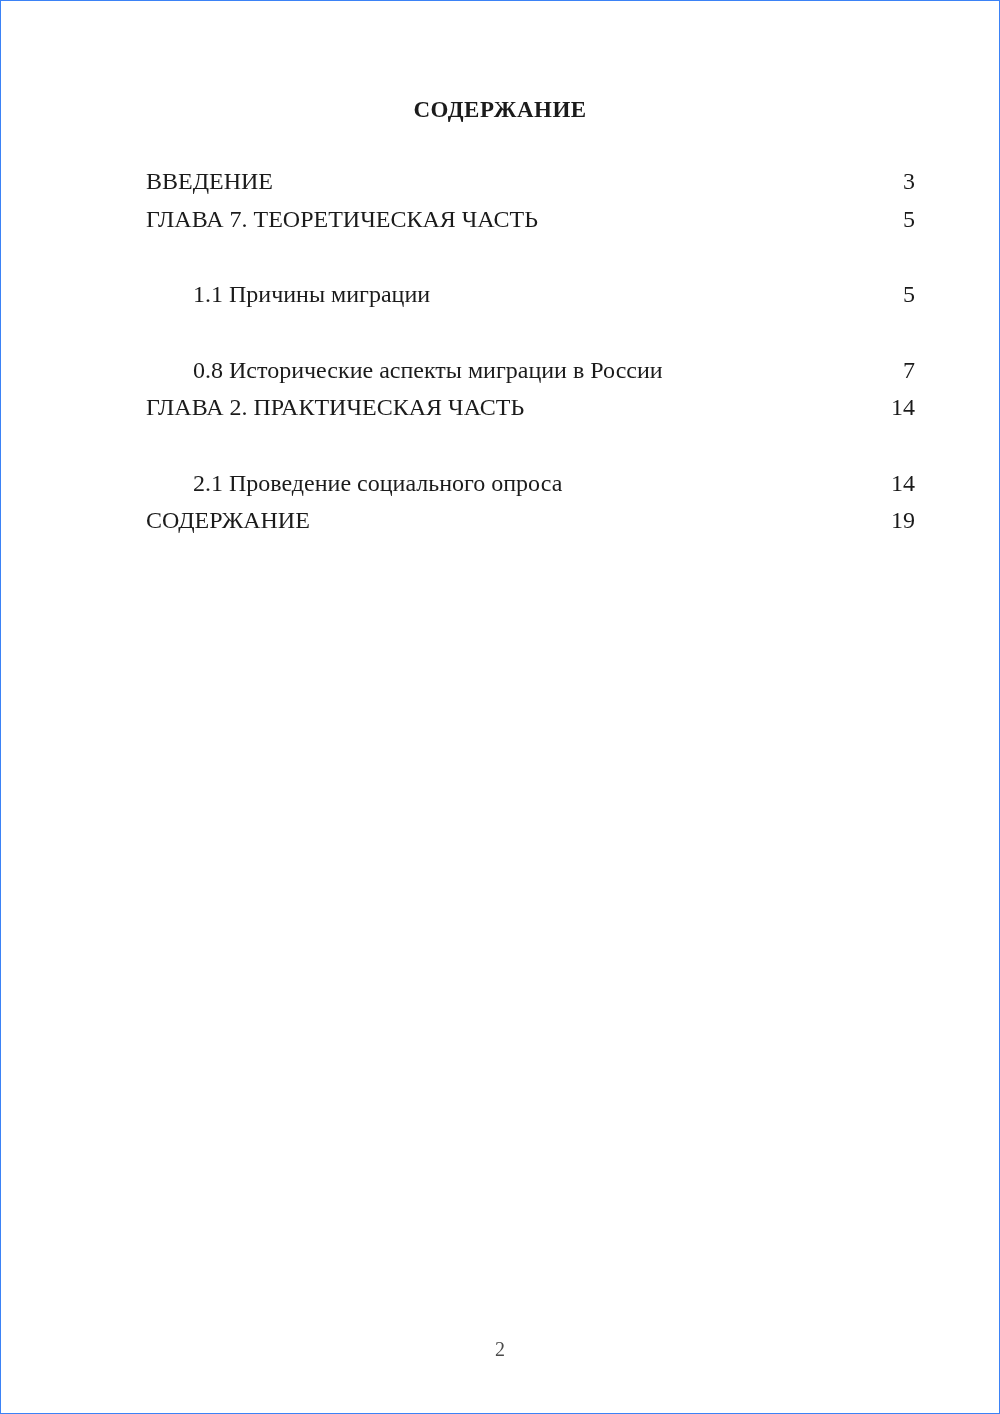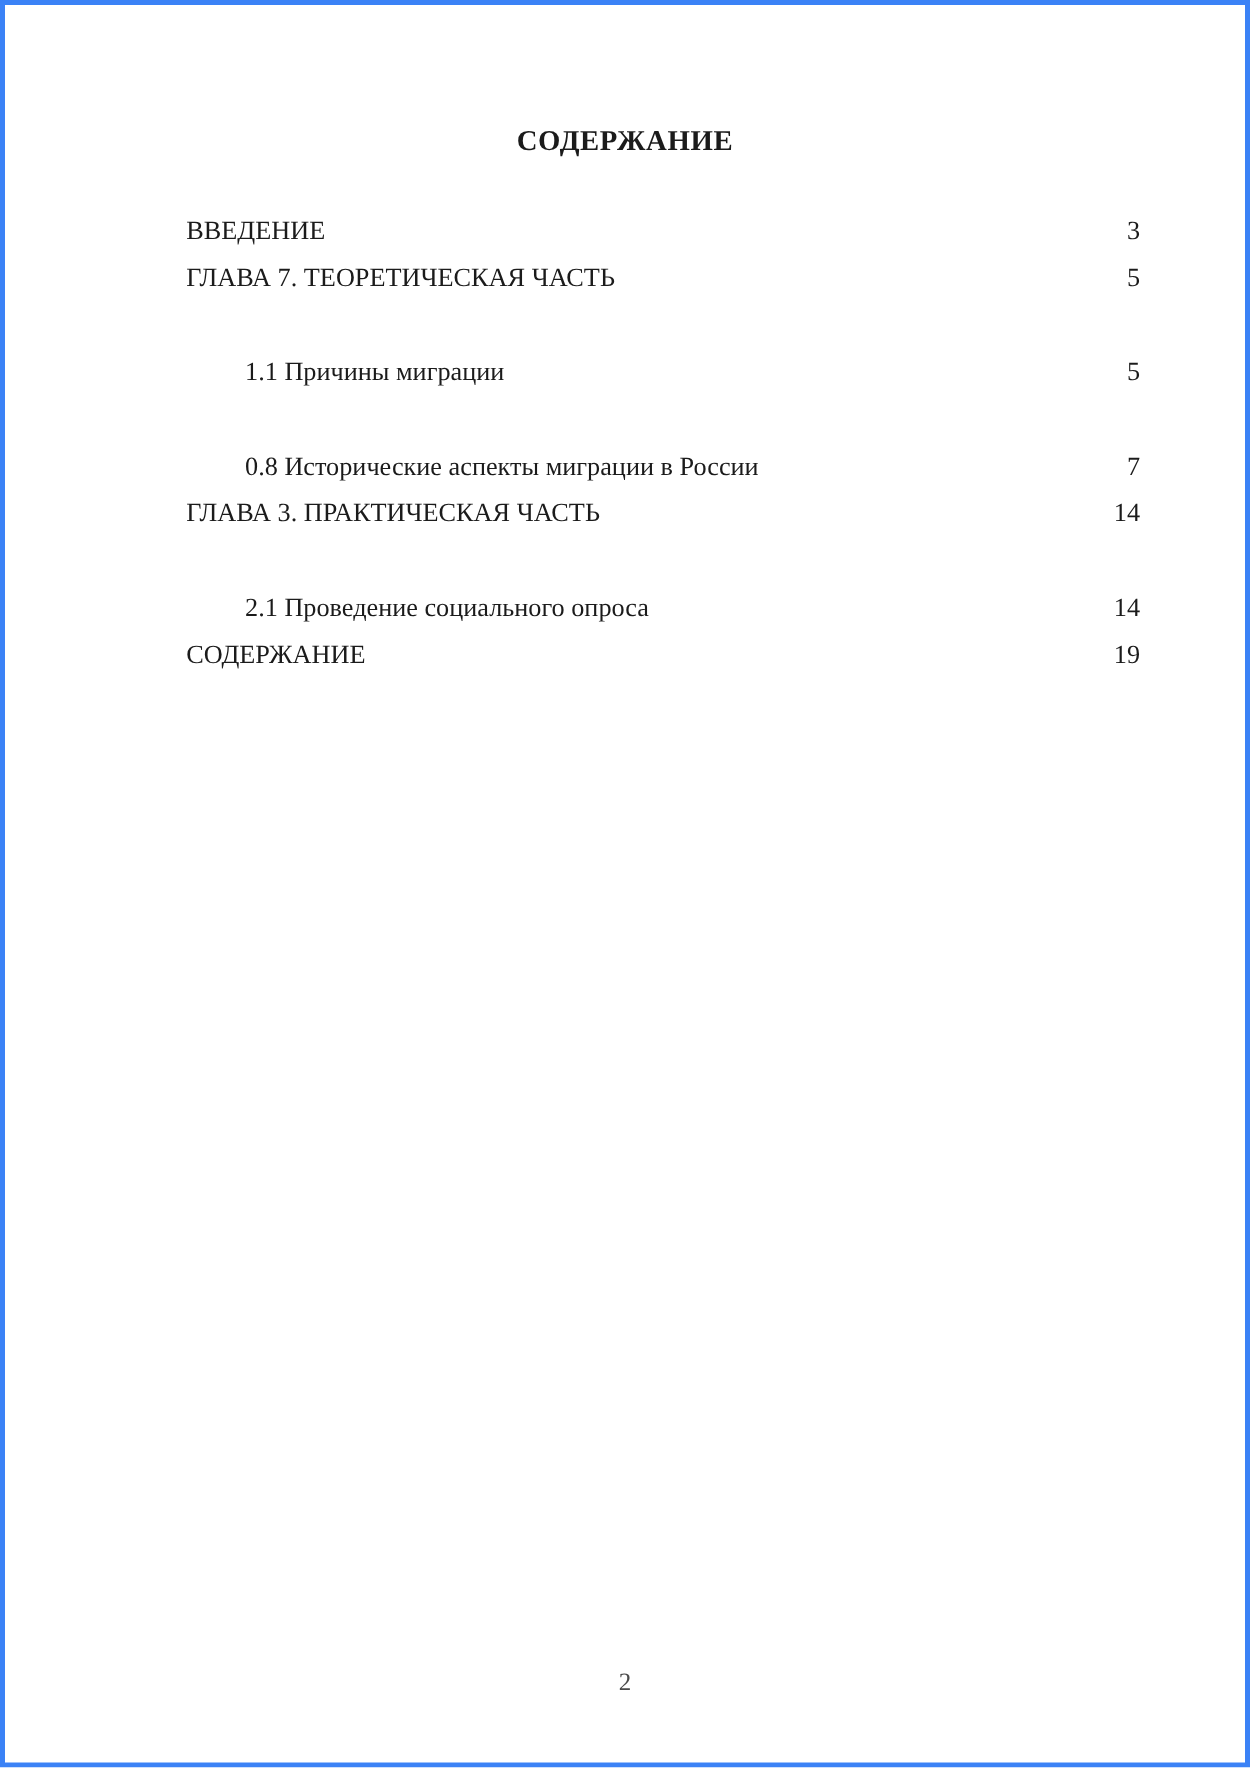--- a/index.html
+++ b/index.html
@@ -4,21 +4,21 @@
 <style>
   html, body {
     margin: 0;
     padding: 0;
     background: #ffffff;
   }
   .page {
     width: 1000px;
     height: 1414px;
     box-sizing: border-box;
-    border: 4px solid #3b82f6;
+    border: 1px solid #3b82f6;
     background: #ffffff;
     font-family: "Liberation Serif", "DejaVu Serif", serif;
     color: #1b1b1b;
     position: relative;
     overflow: hidden;
   }
   .doc-title {
     margin: 0;
     padding-top: 96px;
     text-align: center;
@@ -26,21 +26,21 @@
     font-weight: bold;
     letter-spacing: 0.5px;
   }
   .toc {
     margin: 40px 84px 0 145px;
   }
   .toc-row {
     display: flex;
     justify-content: center;
     align-items: baseline;
-    font-size: 21px;
+    font-size: 24px;
     line-height: 37.5px;
     white-space: nowrap;
   }
   .toc-row .toc-label {
     flex: 1 1 auto;
     overflow: hidden;
   }
   .toc-row.level-1 .toc-label {
     padding-left: 47px;
     margin-top: 38px;
@@ -85,21 +85,21 @@
     </div>
 
     <div class="toc-row level-1">
       <span class="toc-label">0.8 Исторические аспекты миграции в России</span>
       <span class="toc-page">7</span>
     </div>
 
 
 
     <div class="toc-row level-0">
-      <span class="toc-label">ГЛАВА 3. ПРАКТИЧЕСКАЯ ЧАСТЬ</span>
+      <span class="toc-label">ГЛАВА 2. ПРАКТИЧЕСКАЯ ЧАСТЬ</span>
       <span class="toc-page">14</span>
     </div>
 
     <div class="toc-row level-1">
       <span class="toc-label">2.1 Проведение социального опроса</span>
       <span class="toc-page">14</span>
     </div>
 
 
     <div class="toc-row level-0">

